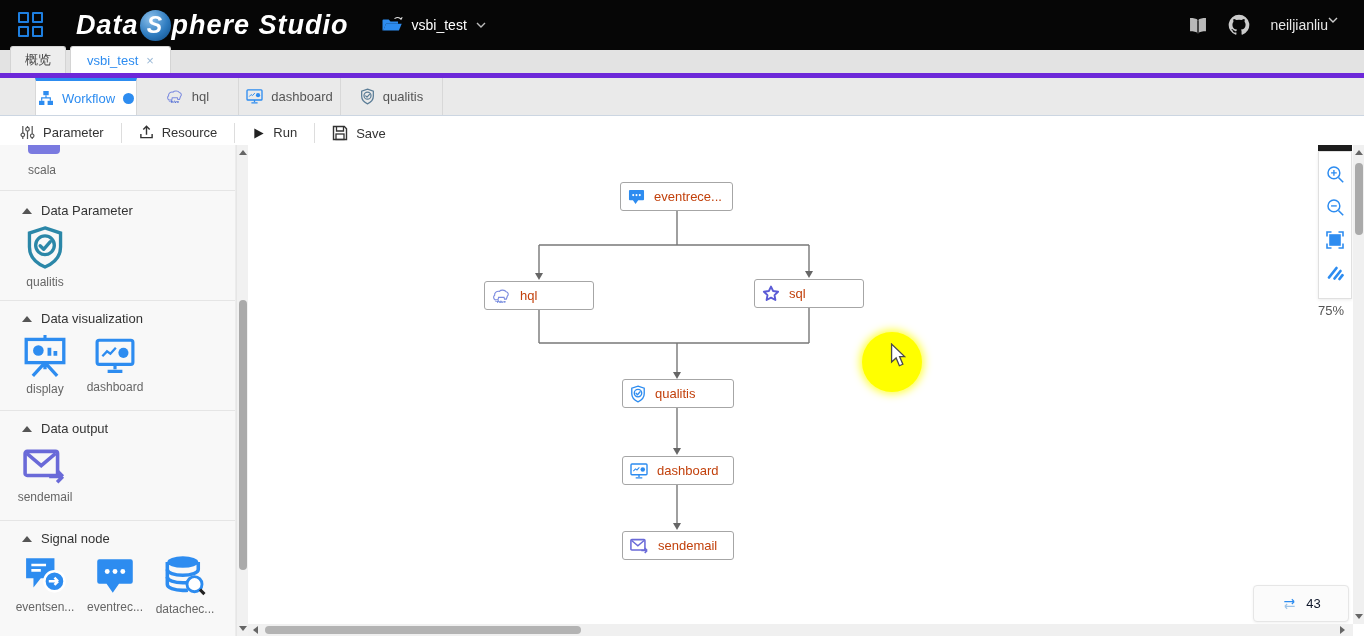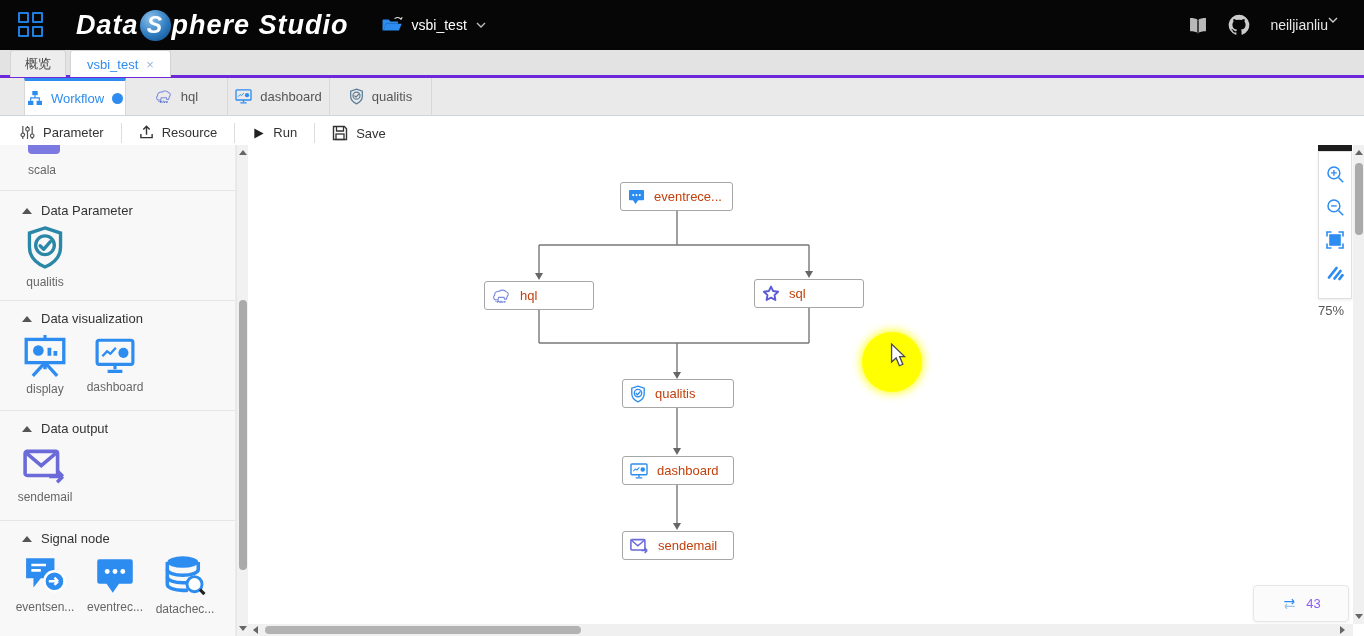--- a/index.html
+++ b/index.html
@@ -10,27 +10,27 @@
   .hdr { height:50px; background:#060606; display:flex; align-items:center; color:#fff; }
   .grid-ic { width:26px; height:26px; margin-left:18px; display:grid; grid-template-columns:11px 11px; grid-template-rows:11px 11px; gap:3px; }
   .grid-ic span { border:2.5px solid #1e7fe0; border-radius:1px; }
   .logo { display:flex; align-items:center; margin-left:32px; font-style:italic; font-weight:bold; font-size:27px; letter-spacing:1px; }
   .sphere { width:31px; height:31px; border-radius:50%; background:radial-gradient(circle at 35% 28%, #8cc0ea, #2f7cc0 55%, #0d4a85); display:inline-flex; align-items:center; justify-content:center; font-size:23px; margin:0 1px; }
   .proj { display:flex; align-items:center; gap:9px; margin-left:32px; font-size:14px; cursor:pointer; }
   .hdr-right { margin-left:auto; display:flex; align-items:center; gap:20px; padding-right:26px; }
   .uname { font-size:14px; color:#e8e8e8; display:flex; align-items:flex-start; gap:0; cursor:pointer; }
 
   
-  .trow1 { height:28px; background:#e3e3e3; display:flex; border-bottom:3px solid #6d28d9; }
+  .trow1 { height:28px; background:#e3e3e3; display:flex; align-items:flex-end; border-bottom:5px solid #6d28d9; }
   .t1 { height:27px; display:flex; align-items:center; padding:0 14px; font-size:13px; color:#444; background:#ededed; border:1px solid #d4d4d4; border-bottom:none; margin-left:10px; border-radius:3px 3px 0 0; cursor:pointer; }
   .t1.active { background:#fff; color:#2d8cf0; margin-left:4px; padding:0 16px; }
   .t1 .cl { margin-left:8px; color:#99b8d6; font-size:13px; }
 
   
-  .trow2 { height:38px; background:#eaeaea; display:flex; align-items:stretch; padding-left:24px; border-bottom:1px solid #ccd6e2; }
+  .trow2 { height:38px; background:#eaeaea; display:flex; align-items:stretch; padding-left:35px; border-bottom:1px solid #ccd6e2; }
   .t2 { width:102px; display:flex; align-items:center; justify-content:center; gap:8px; font-size:13px; color:#555; border-right:1px solid #d8d8d8; cursor:pointer; background:#eaeaea; }
   .t2:first-child { border-left:1px solid #d8d8d8; }
   .t2.active { background:#fff; color:#2d8cf0; border-top:3px solid #2d8cf0; }
   .dot { width:11px; height:11px; border-radius:50%; background:#2d8cf0; }
 
   
   .tbar { height:34px; background:#fff; border-bottom:1px solid #dadada; display:flex; align-items:center; padding-left:16px; }
   .titem { display:flex; align-items:flex-end; gap:8px; font-size:13px; color:#333; cursor:pointer; padding:0 4px; }
   .tsep { width:1px; height:20px; background:#ddd; margin:0 13px; }
 
@@ -58,21 +58,21 @@
   .edges { position:absolute; left:0; top:0; pointer-events:none; }
 
   .hl { position:absolute; left:614px; top:187px; width:60px; height:60px; border-radius:50%; background:#ffff00; box-shadow:0 0 8px 2px rgba(255,255,0,.8); }
   .cursor { position:absolute; left:639px; top:198px; }
 
   .zpanel { position:absolute; left:1070px; top:6px; width:34px; height:148px; background:#fff; border:1px solid #e0e0e0; box-shadow:0 1px 3px rgba(0,0,0,.08); display:flex; flex-direction:column; align-items:center; padding-top:12px; gap:13px; }
   .zpanel .zb { width:20px; height:20px; display:flex; align-items:center; justify-content:center; cursor:pointer; }
   .mmbar { position:absolute; left:1070px; top:0; width:34px; height:8px; background:#1d1d1d; }
   .zoomlvl { position:absolute; left:1070px; top:158px; width:34px; text-align:left; font-size:13px; color:#555; }
 
-  .badge43 { position:absolute; left:1005px; top:440px; width:96px; height:37px; background:#fbfbfb; border:1px solid #e6e6e6; border-radius:4px; box-shadow:0 1px 3px rgba(0,0,0,.06); display:flex; align-items:center; justify-content:center; gap:8px; font-size:13px; color:#8b5cf6; cursor:pointer; }
+  .badge43 { position:absolute; left:1005px; top:440px; width:96px; height:37px; background:#fbfbfb; border:1px solid #e6e6e6; border-radius:4px; box-shadow:0 1px 3px rgba(0,0,0,.06); display:flex; align-items:center; justify-content:center; gap:8px; font-size:13px; color:#0f172a; cursor:pointer; }
 
   .vsb { position:absolute; right:0; top:0; bottom:12px; width:11px; background:#f0f0f0; }
   .vsb .thumb-v { left:1.5px; top:18px; height:72px; }
   .hsb { position:absolute; left:0; right:11px; bottom:0; height:12px; background:#f0f0f0; }
   .thumb-h { position:absolute; top:2px; height:8px; left:17px; width:316px; background:#b3b3b3; border-radius:4px; }
   .harr { position:absolute; top:2px; width:0; height:0; border-top:4px solid transparent; border-bottom:4px solid transparent; }
   .harr.l { border-right:5px solid #666; left:5px; }
   .harr.r { border-left:5px solid #666; right:8px; }
 
   svg.ic { display:block; }

